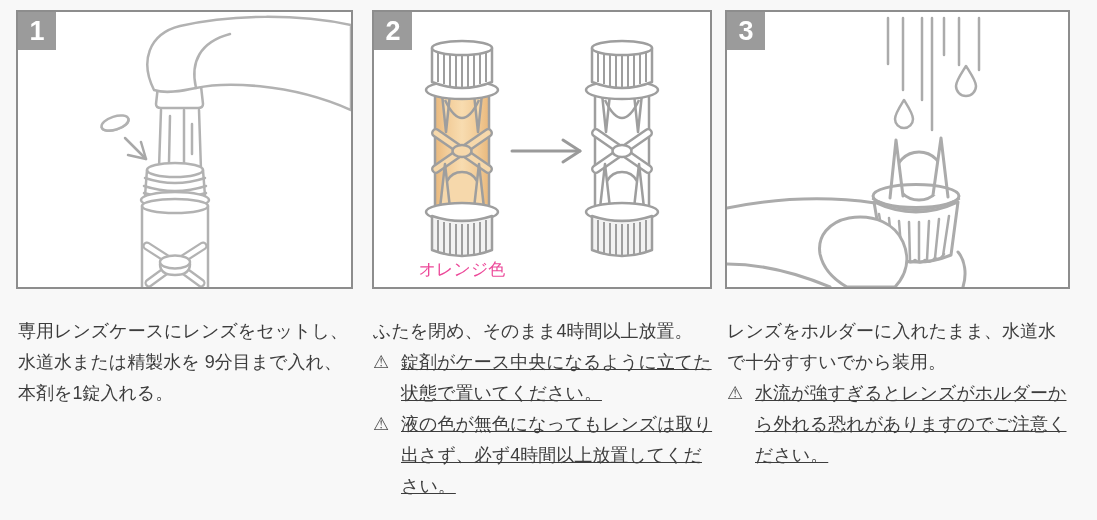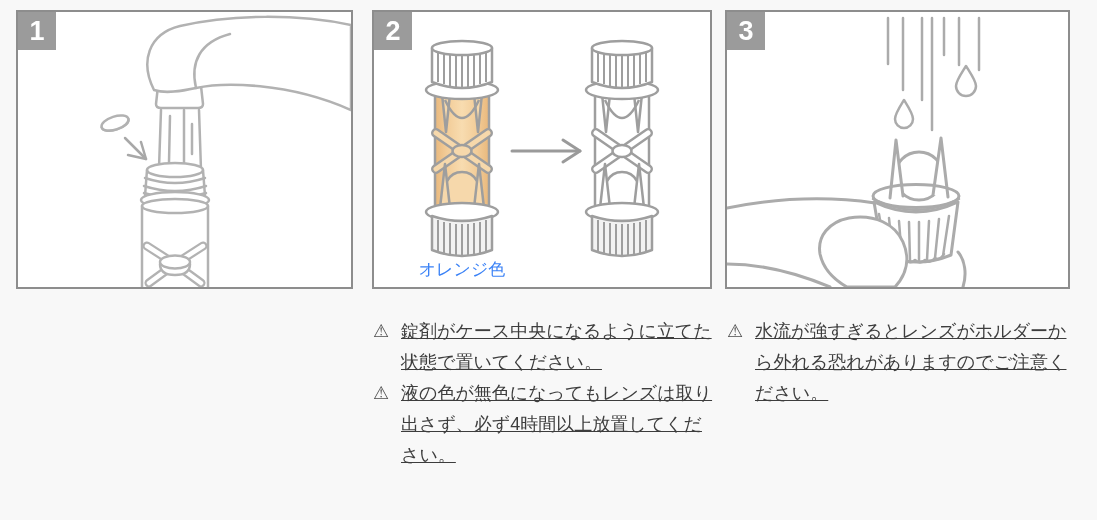--- a/index.html
+++ b/index.html
@@ -31,21 +31,21 @@
     font-size:27px;font-weight:bold;
     display:flex;align-items:center;justify-content:center;
     line-height:1;
     z-index:3;
   }
   .art{position:absolute;left:0;top:0;width:100%;height:100%;}
   .vial-label{
     position:absolute;top:246px;
     width:140px;margin-left:-70px;
     text-align:center;
-    color:#3b82f6;
+    color:#ec4899;
     font-size:17px;
     z-index:2;
   }
   .vial-label.before{left:88px;}
   .vial-label.after{left:248px;}
   .caption{
     position:absolute;top:316px;
     color:#3d3d3d;
     font-size:18px;
     line-height:31px;
@@ -226,32 +226,37 @@
           </g>
           <path d="M158 245 q 5 7 10 1 q 5 7 10 1 q 5 6 10 1 q 5 5 10 0 q 5 4 10 -2 q 5 3 9 -4" stroke-width="2.5"></path>
         </g>
 
         <path d="M93 242 C90 224 102 210 122 206 C148 202 168 212 176 230 C183 246 180 262 168 275 L120 275 C104 266 96 256 93 242 Z" fill="#ffffff" stroke-width="3"></path>
         <path d="M231 240 C238 248 240 262 236 275" stroke-width="3"></path>
       </g>
     </svg>
   </div>
 
+  <div class="caption c1">
+    <p class="desc">専用レンズケースにレンズをセットし、水道水または精製水を 9分目まで入れ、本剤を1錠入れる。</p>
+  </div>
 
   <div class="caption c2">
+    <p class="desc">ふたを閉め、そのまま4時間以上放置。</p>
     <div class="note">
       <span class="w-icon">⚠</span>
       <span class="note-text">錠剤がケース中央になるように立てた状態で置いてください。</span>
     </div>
     <div class="note">
       <span class="w-icon">⚠</span>
       <span class="note-text">液の色が無色になってもレンズは取り出さず、必ず4時間以上放置してください。</span>
     </div>
   </div>
 
   <div class="caption c3">
+    <p class="desc">レンズをホルダーに入れたまま、水道水で十分すすいでから装用。</p>
     <div class="note">
       <span class="w-icon">⚠</span>
       <span class="note-text">水流が強すぎるとレンズがホルダーから外れる恐れがありますのでご注意ください。</span>
     </div>
   </div>
 
 </div>
 
 </body></html>

